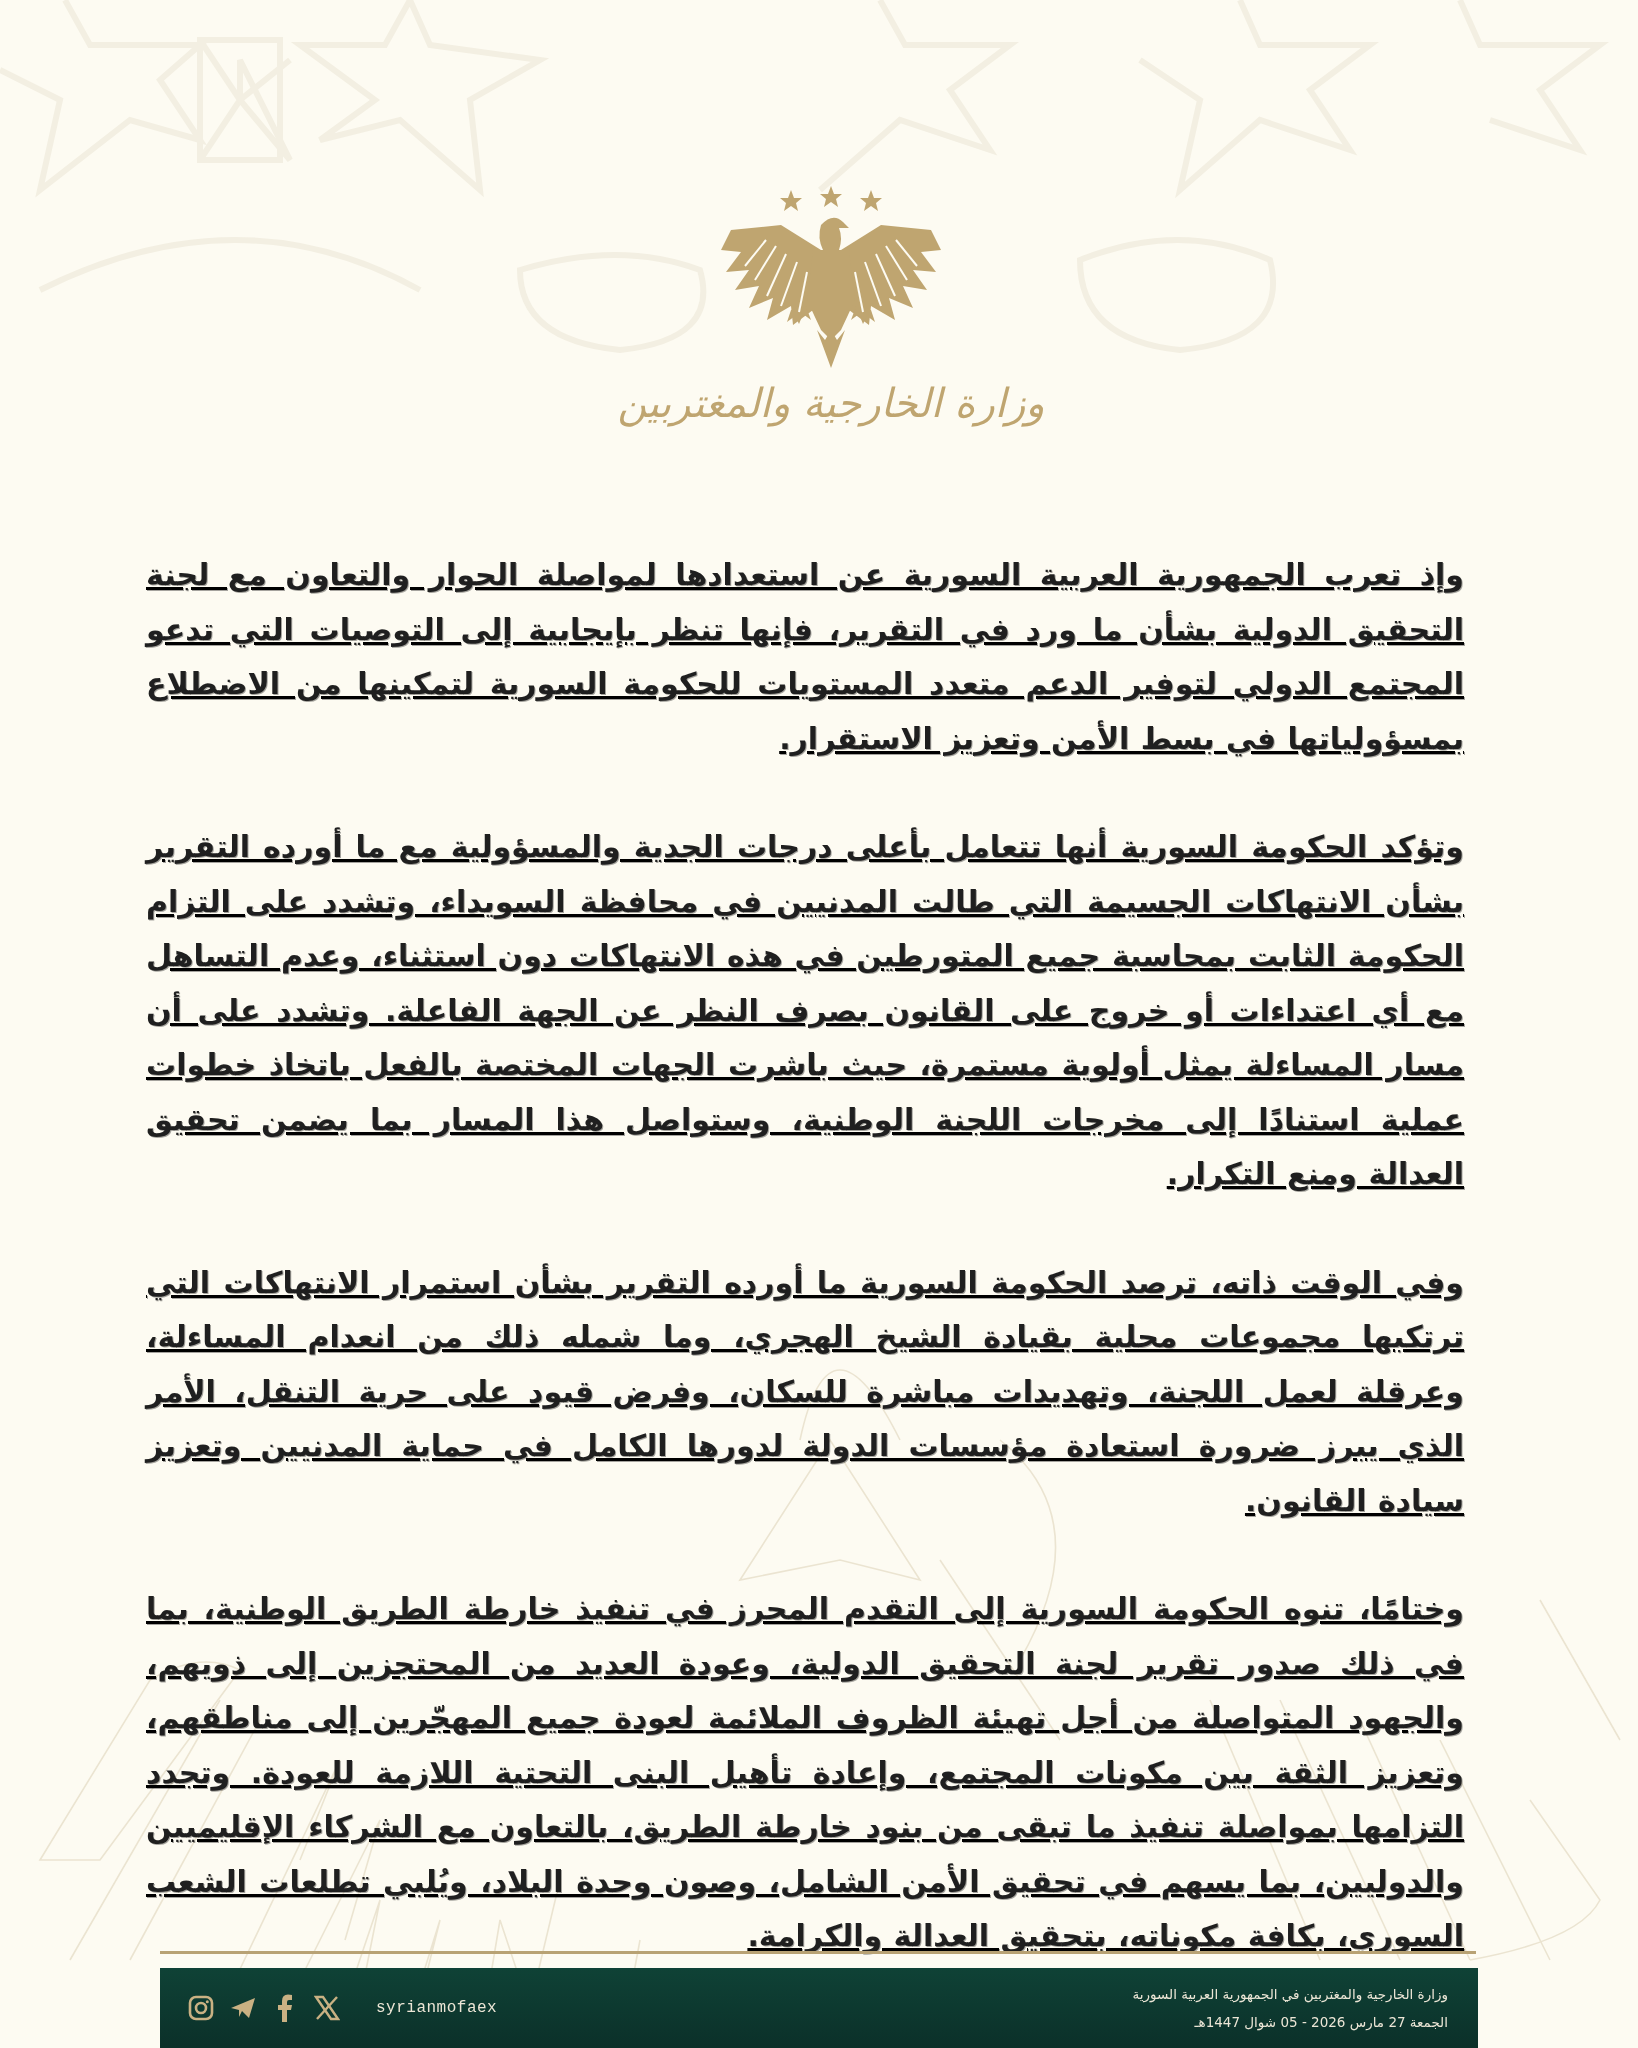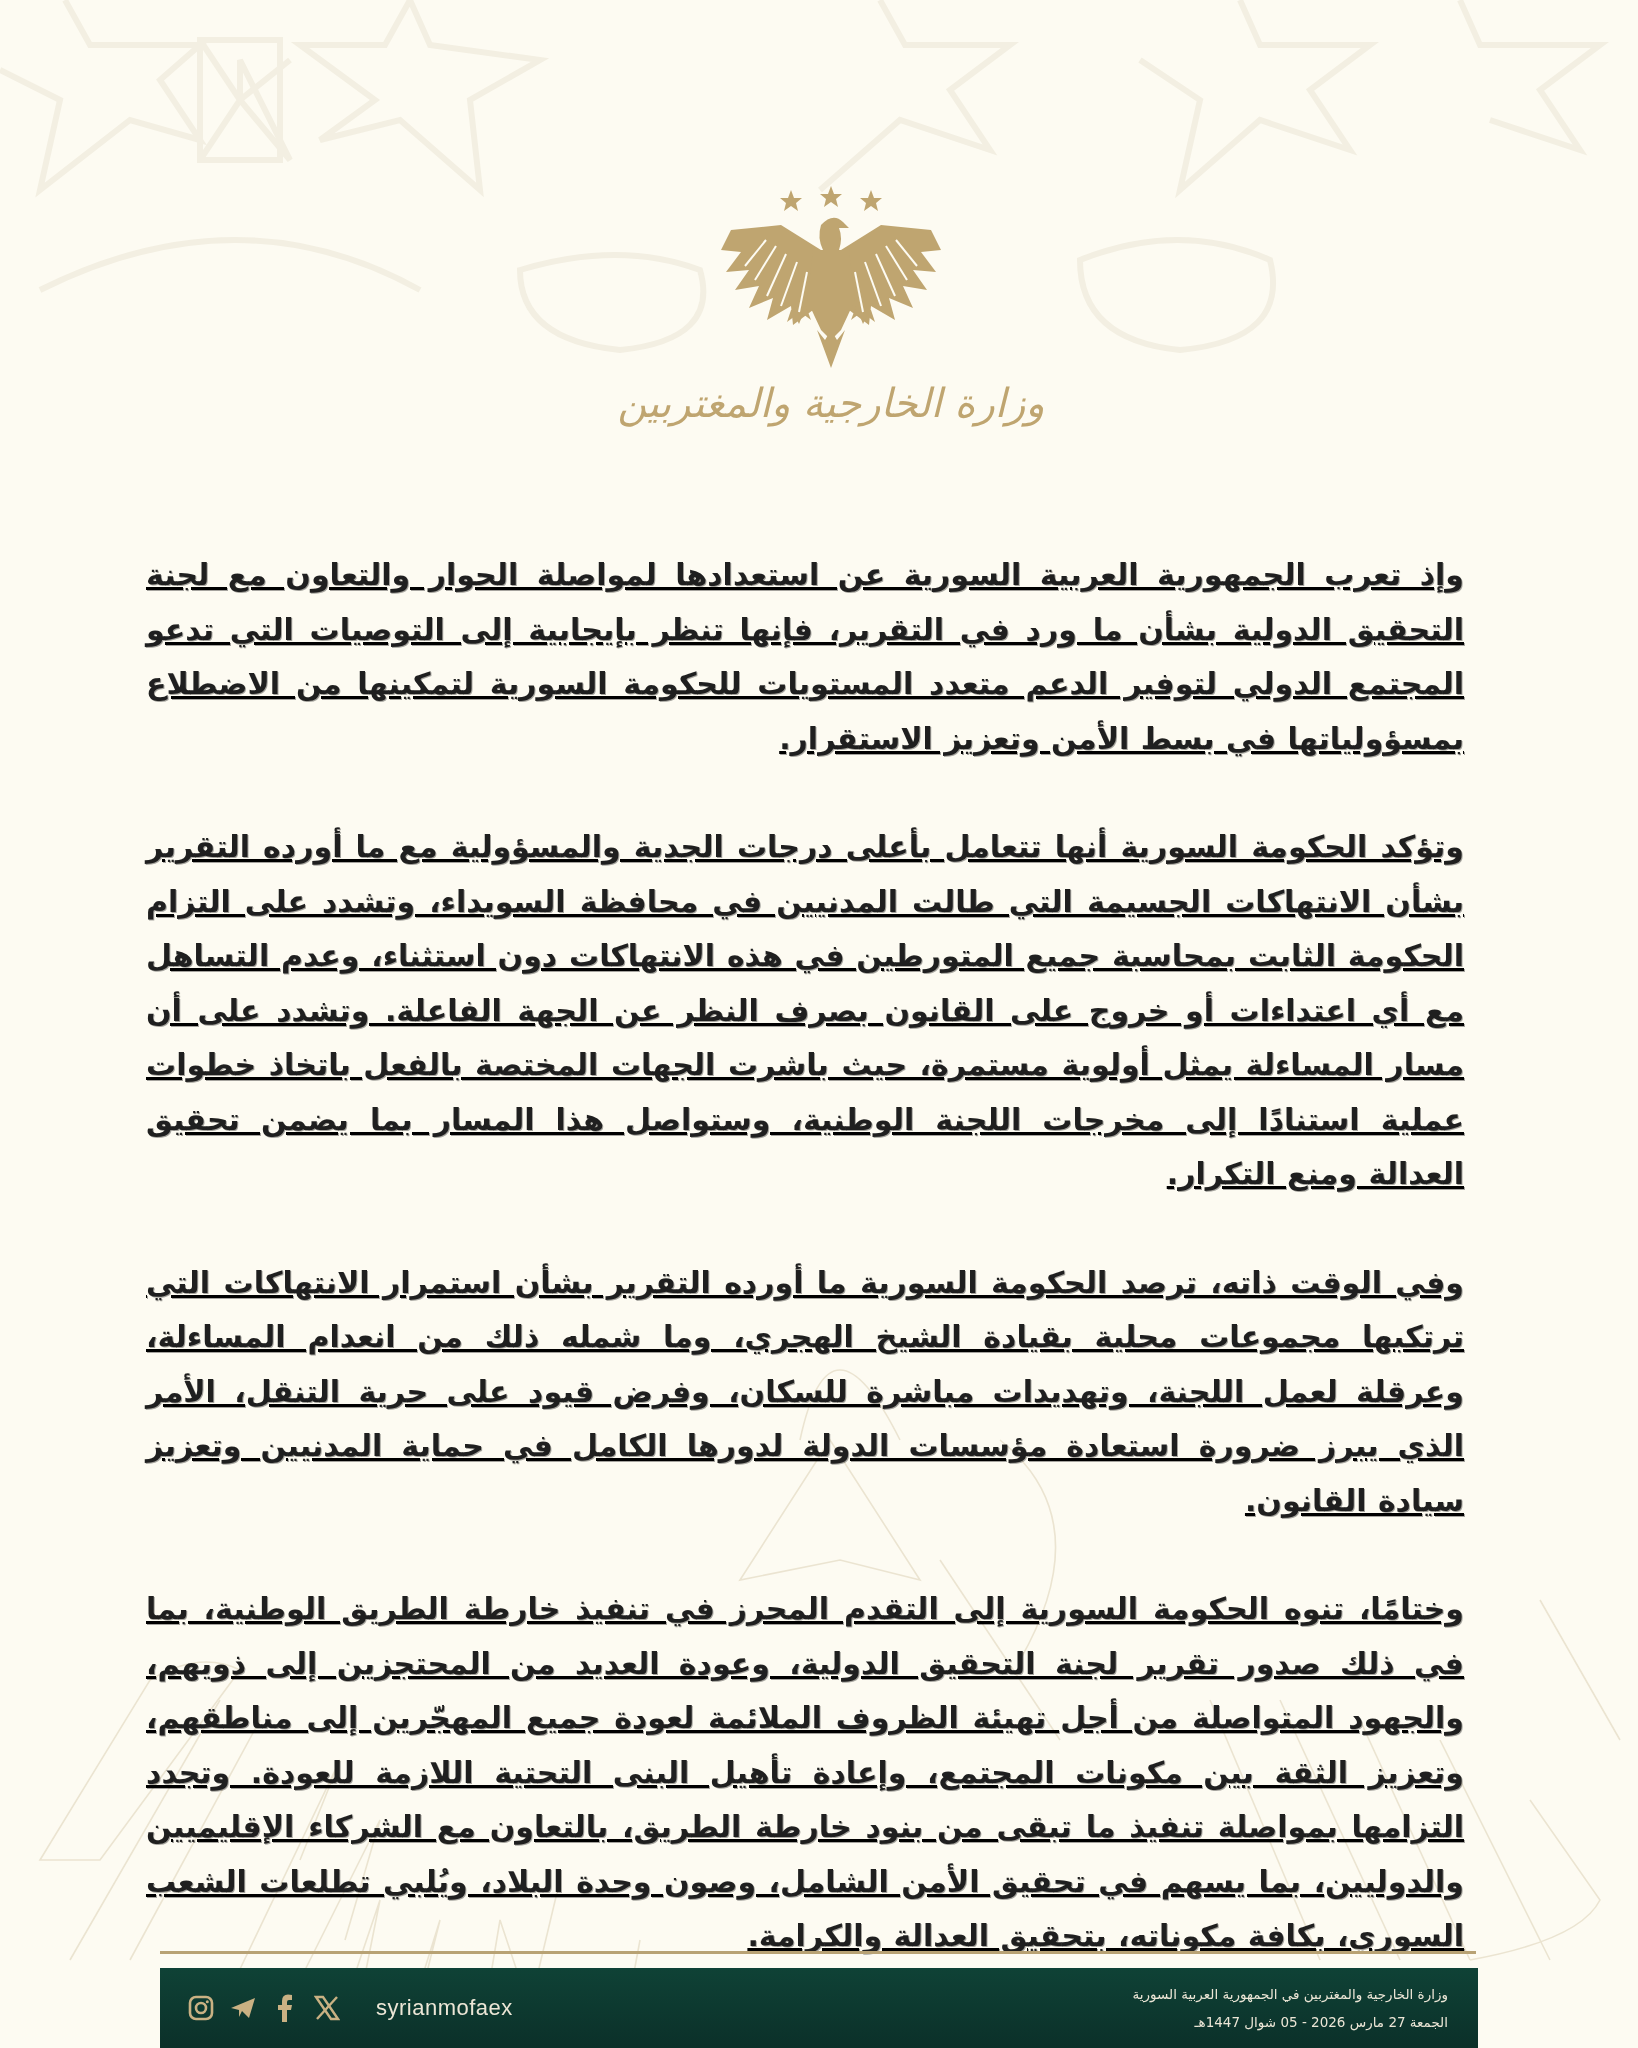--- a/index.html
+++ b/index.html
@@ -30,21 +30,21 @@
     word-spacing:1px;
   }
   .divider { position:absolute; left:160px; top:1951px; width:1316px; height:3px; background:#b8a274; z-index:1; }
   .footer {
     position:absolute; left:160px; top:1968px; width:1318px; height:80px; z-index:1;
     background:linear-gradient(180deg,#0f4236 0%, #0b3029 100%);
     display:flex; align-items:center; justify-content:space-between;
   }
   .social { display:flex; align-items:center; padding-left:26px; direction:ltr; }
   .social .ic { width:30px; height:30px; margin-right:12px; display:inline-flex; align-items:center; justify-content:center; }
-  .handle { color:#ece6d6; font-family:Liberation Sans, sans-serif; font-size:22px; margin-left:22px; letter-spacing:0.5px; }
+  .handle { color:#ece6d6; font-family:Liberation Mono, monospace; font-size:16px; margin-left:22px; letter-spacing:0.5px; }
   .footer-info { direction:rtl; text-align:right; padding-right:30px; color:#ece6d6; font-family:"DejaVu Sans", sans-serif; }
   .footer-info div { font-size:13.5px; line-height:28px; }
 </style>
 </head>
 <body>
 
 <svg class="bg-pattern" viewBox="0 0 1638 2048" xmlns="http://www.w3.org/2000/svg">
   <g fill="none" stroke="#f3efe2" stroke-width="6">
     <path d="M65 0 L90 45 L200 45 L160 80 L200 140 L130 120 L40 190 L60 100 L0 70"></path>
     <path d="M200 40 L240 100 L200 160 L240 100 L290 60"></path>

